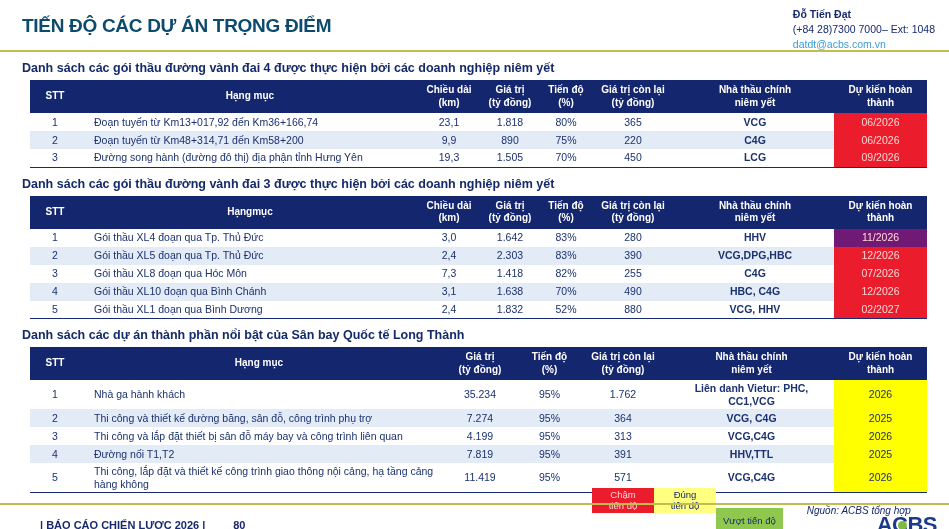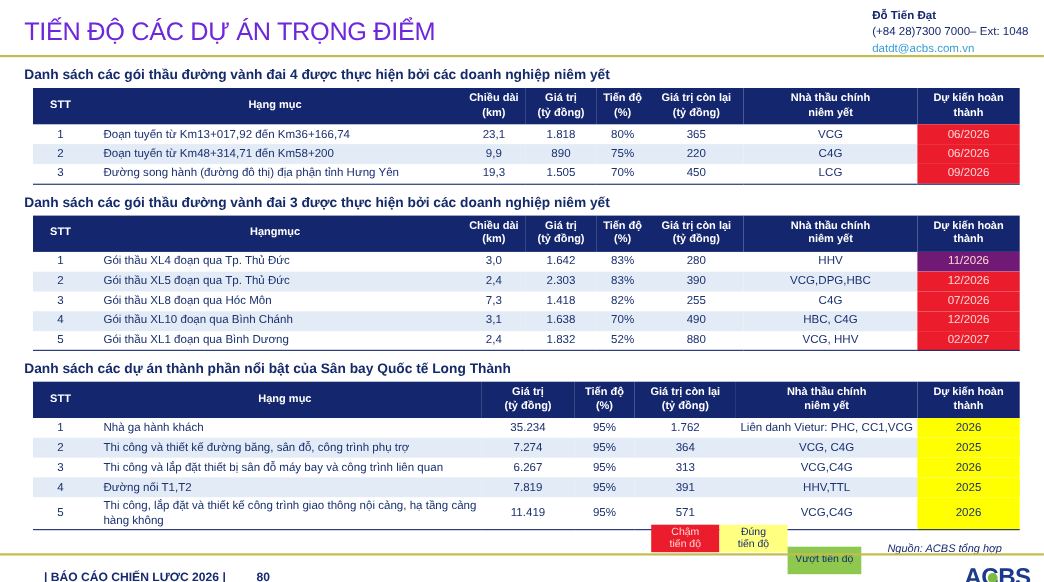--- a/index.html
+++ b/index.html
@@ -13,24 +13,24 @@
   }
   
   .top-header {
     display: flex;
     justify-content: space-between;
     align-items: flex-start;
     padding: 7px 10px 0 22px;
     height: 48px;
   }
   .page-title {
-    font-size: 23px;
-    font-weight: normal;
+    font-size: 19px;
+    font-weight: bold;
     letter-spacing: -0.3px;
-    color: #6d28d9;
+    color: #0c4a6e;
     padding-top: 8px;
   }
   .contact {
     font-size: 10.5px;
     line-height: 1.45;
     color: #17296f;
     padding-right: 4px;
   }
   .contact .name { font-weight: bold; }
   .contact .email { color: #3b9dd6; cursor: pointer; }
@@ -66,21 +66,21 @@
   }
   .data-table td {
     padding: 2px 4px;
     text-align: center;
     vertical-align: middle;
     height: 18px;
     line-height: 1.2;
   }
   .data-table tbody tr:nth-child(even) { background: #e3ebf6; }
   .data-table td.col-item { text-align: left; padding-left: 14px; }
-  .data-table td.col-contractor { font-weight: normal; }
+  .data-table td.col-contractor { font-weight: bold; }
   .data-table td.col-deadline { font-weight: normal; }
 
   
   .legend-row {
     display: flex;
     align-items: center;
     margin: 4px 0 0 570px;
     height: 26px;
   }
   .legend-chip {
@@ -343,21 +343,21 @@
             <td class="col-item">Thi công và thiết kế đường băng, sân đỗ, công trình phụ trợ</td>
             <td class="col-value">7.274</td>
             <td class="col-progress">95%</td>
             <td class="col-remaining">364</td>
             <td class="col-contractor">VCG, C4G</td>
             <td class="col-deadline" style="background: rgb(255, 255, 0); color: rgb(27, 49, 112);">2025</td>
           </tr>
           <tr>
             <td class="col-stt">3</td>
             <td class="col-item">Thi công và lắp đặt thiết bị sân đỗ máy bay và công trình liên quan</td>
-            <td class="col-value">6.267</td>
+            <td class="col-value">4.199</td>
             <td class="col-progress">95%</td>
             <td class="col-remaining">313</td>
             <td class="col-contractor">VCG,C4G</td>
             <td class="col-deadline" style="background: rgb(255, 255, 0); color: rgb(27, 49, 112);">2026</td>
           </tr>
           <tr>
             <td class="col-stt">4</td>
             <td class="col-item">Đường nối T1,T2</td>
             <td class="col-value">7.819</td>
             <td class="col-progress">95%</td>

